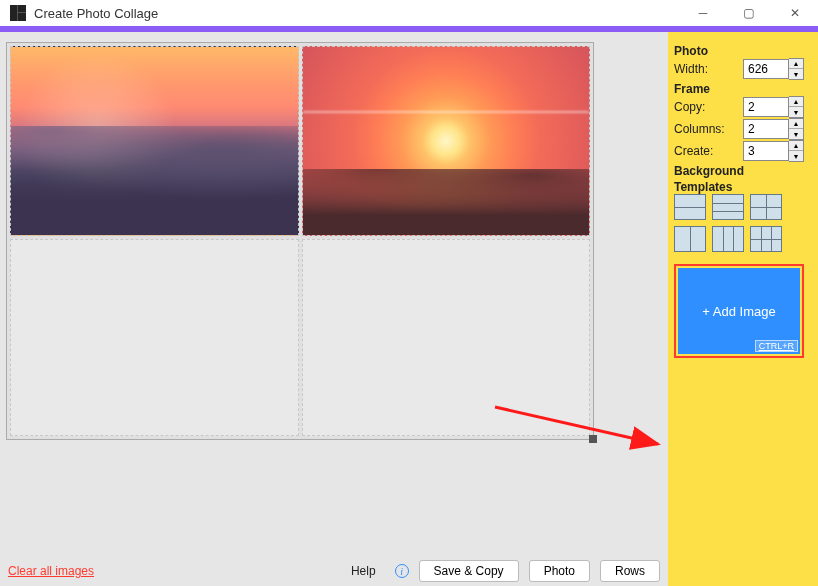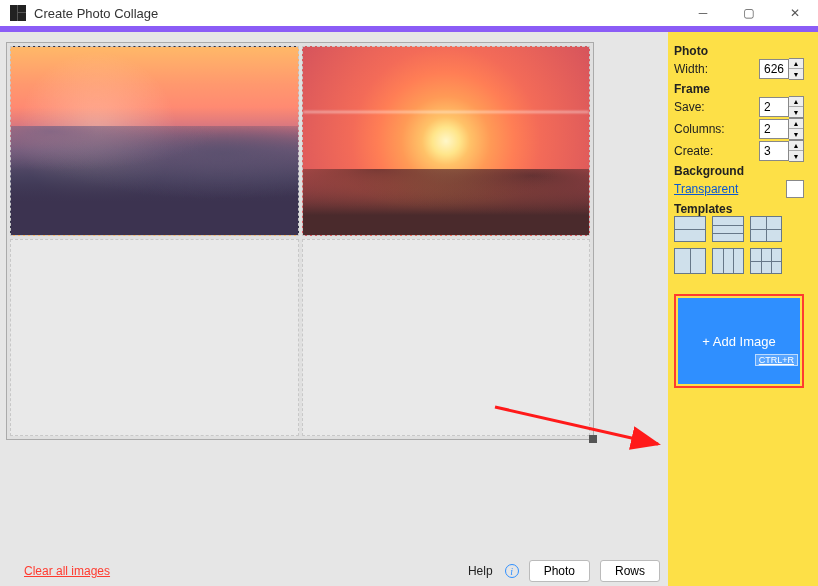--- a/index.html
+++ b/index.html
@@ -53,50 +53,50 @@
 
   
   .arrow { position:absolute; left:490px; top:370px; width:180px; height:50px; pointer-events:none; }
 
   
   .panel { width:150px; padding:10px 14px 10px 6px; background:#fde047; display:flex; flex-direction:column; gap:0; }
   .panel h4 { font-size:12px; font-weight:bold; margin-top:2px; }
   .row { display:flex; align-items:center; justify-content:space-between; height:22px; }
   .row label { font-size:12px; }
   .numwrap { display:flex; align-items:center; }
-  .numwrap input { width:30px; height:20px; font-size:12px; padding:0 4px; border:1px solid #888; }
+  .numwrap input { width:46px; height:20px; font-size:12px; padding:0 4px; border:1px solid #888; }
   .spin { display:flex; flex-direction:column; border:1px solid #888; border-left:none; }
   .spin button { width:14px; height:10px; font-size:7px; line-height:7px; background:#eee; border:none; padding:0; }
   .spin button:first-child { border-bottom:1px solid #aaa; }
 
   .link { color:#0b57d0; text-decoration:underline; font-size:12px; cursor:pointer; }
   .swatch { width:18px; height:18px; border:1px solid #888; background:#fff; }
 
   
   .tpl-grid { display:grid; grid-template-columns:repeat(3,32px); gap:6px; }
   .tpl { width:32px; height:26px; border:1px solid #678; background:#cfe0eb; position:relative; }
   .tpl .l { position:absolute; background:#678; }
   
   .tpl-a .l1{left:0;right:0;top:50%;height:1px;}
   .tpl-b .l1{left:0;right:0;top:33%;height:1px;} .tpl-b .l2{left:0;right:0;top:66%;height:1px;}
   .tpl-c .l1{left:0;right:0;top:50%;height:1px;} .tpl-c .l2{top:0;bottom:0;left:50%;width:1px;}
   .tpl-d .l1{top:0;bottom:0;left:50%;width:1px;}
   .tpl-e .l1{top:0;bottom:0;left:33%;width:1px;} .tpl-e .l2{top:0;bottom:0;left:66%;width:1px;}
   .tpl-f .l1{top:0;bottom:0;left:33%;width:1px;} .tpl-f .l2{top:0;bottom:0;left:66%;width:1px;} .tpl-f .l3{left:0;right:0;top:50%;height:1px;}
 
   
-  .add-image-wrap { margin-top:20px; border:2px solid #ff3b30; padding:2px; }
+  .add-image-wrap { margin-top:12px; border:2px solid #ff3b30; padding:2px; }
   .add-image { background:#2f8fff; color:#fff; height:86px; position:relative; display:flex; align-items:center; justify-content:center; font-size:13px; }
-  .add-image .shortcut { position:absolute; right:2px; bottom:18px; font-size:9px; background:rgba(255,255,255,.2); border:1px solid rgba(255,255,255,.6); padding:0 3px;text-decoration:underline; }
-
-  
-  .footer { position:absolute; left:16px; right:0; bottom:0; height:30px; display:flex; align-items:center; padding:0 8px; gap:10px; background:transparent; }
+  .add-image .shortcut { position:absolute; right:2px; bottom:2px; font-size:9px; background:rgba(255,255,255,.2); border:1px solid rgba(255,255,255,.6); padding:0 3px;text-decoration:underline; }
+
+  
+  .footer { position:absolute; left:0; right:0; bottom:0; height:30px; display:flex; align-items:center; padding:0 8px; gap:10px; background:transparent; }
   .footer .clear { color:#ff3b30; text-decoration:underline; font-size:12px; }
   .footer .spacer { flex:1; }
-  .footer .help { display:flex; align-items:center; gap:12px; font-size:12px; }
+  .footer .help { display:flex; align-items:center; gap:19px; font-size:12px; }
   .info-icon { width:14px; height:14px; border-radius:50%; border:1.5px solid #2f8fff; color:#2f8fff; display:flex; align-items:center; justify-content:center; font-size:10px; font-style:italic; font-family:serif;}
   .btn { height:22px; padding:0 14px; border:1px solid #bbb; border-radius:3px; background:#fff; font-size:12px; }
 </style>
 </head>
 <body>
 
 <div class="titlebar">
   <div class="app-icon">
       <span></span>
     </div>
@@ -134,41 +134,42 @@
       <line x1="5" y1="5" x2="168" y2="42" stroke="#ff1a1a" stroke-width="3" marker-end="url(#ah)"></line>
     </svg>
 
     <div class="footer">
       <a class="clear" href="#">Clear all images</a>
       <div class="spacer"></div>
       <div class="help">
         <span>Help</span>
         <span class="info-icon">i</span>
       </div>
+      <button class="btn">Save &amp; Copy</button>
       <button class="btn">Photo</button>
       <button class="btn">Rows</button>
     </div>
   </div>
 
   <div class="panel">
     <h4>Photo</h4>
     <div class="row">
       <label>Width:</label>
       <div class="numwrap">
         <input type="text" value="626" style="">
         <div class="spin">
           <button>▲</button>
           <button>▼</button>
         </div>
       </div>
     </div>
 
     <h4>Frame</h4>
     <div class="row">
-      <label>Save:</label>
+      <label>Copy:</label>
       <div class="numwrap">
         <input type="text" value="2" style="">
         <div class="spin">
           <button>▲</button>
           <button>▼</button>
         </div>
       </div>
     </div>
     <div class="row">
       <label>Columns:</label>
@@ -185,24 +186,20 @@
       <div class="numwrap">
         <input type="text" value="3" style="">
         <div class="spin">
           <button>▲</button>
           <button>▼</button>
         </div>
       </div>
     </div>
 
     <h4>Background</h4>
-    <div class="row">
-      <a class="link" href="#">Transparent</a>
-      <div class="swatch"></div>
-    </div>
 
     <h4>Templates</h4>
     <div class="tpl-grid">
       <div class="tpl tpl-a">
           <div class="l l1"></div>
         </div>
       <div class="tpl tpl-b">
           <div class="l l1"></div>
           <div class="l l2"></div>
         </div>

